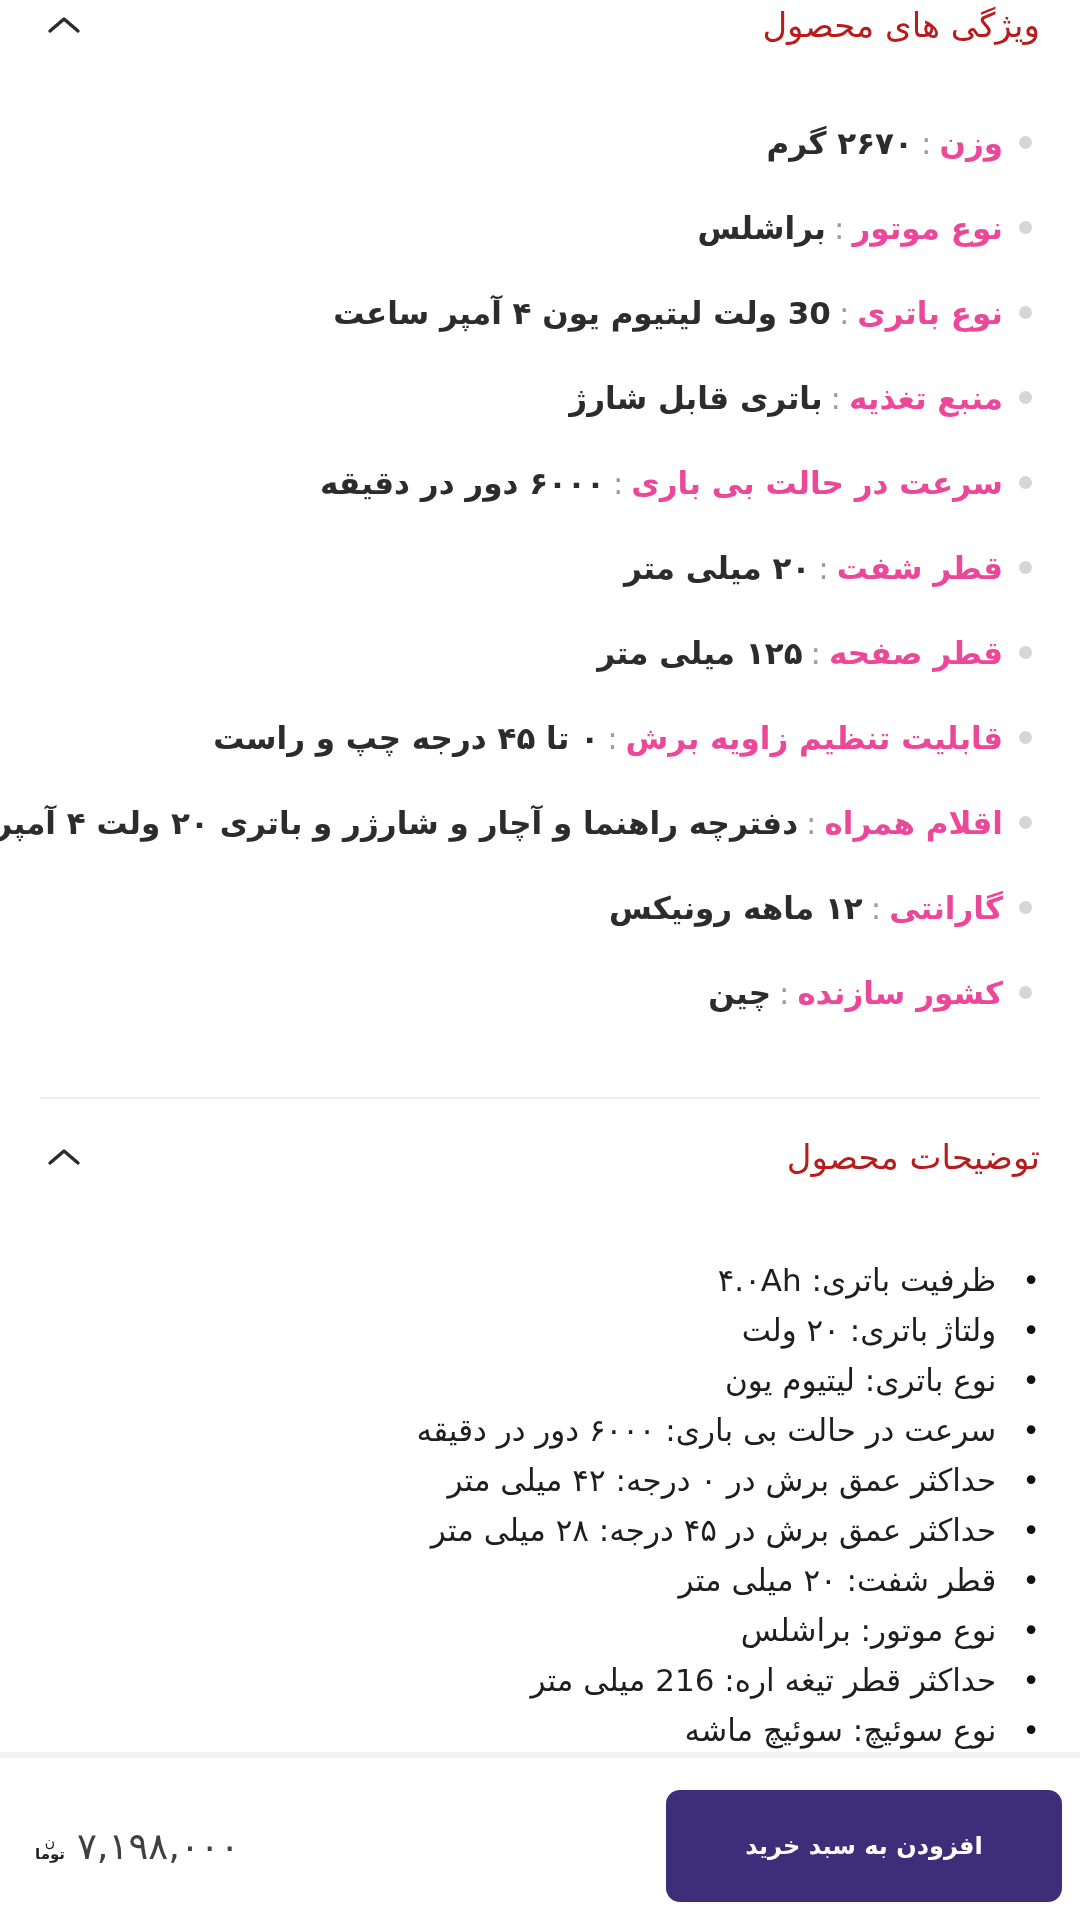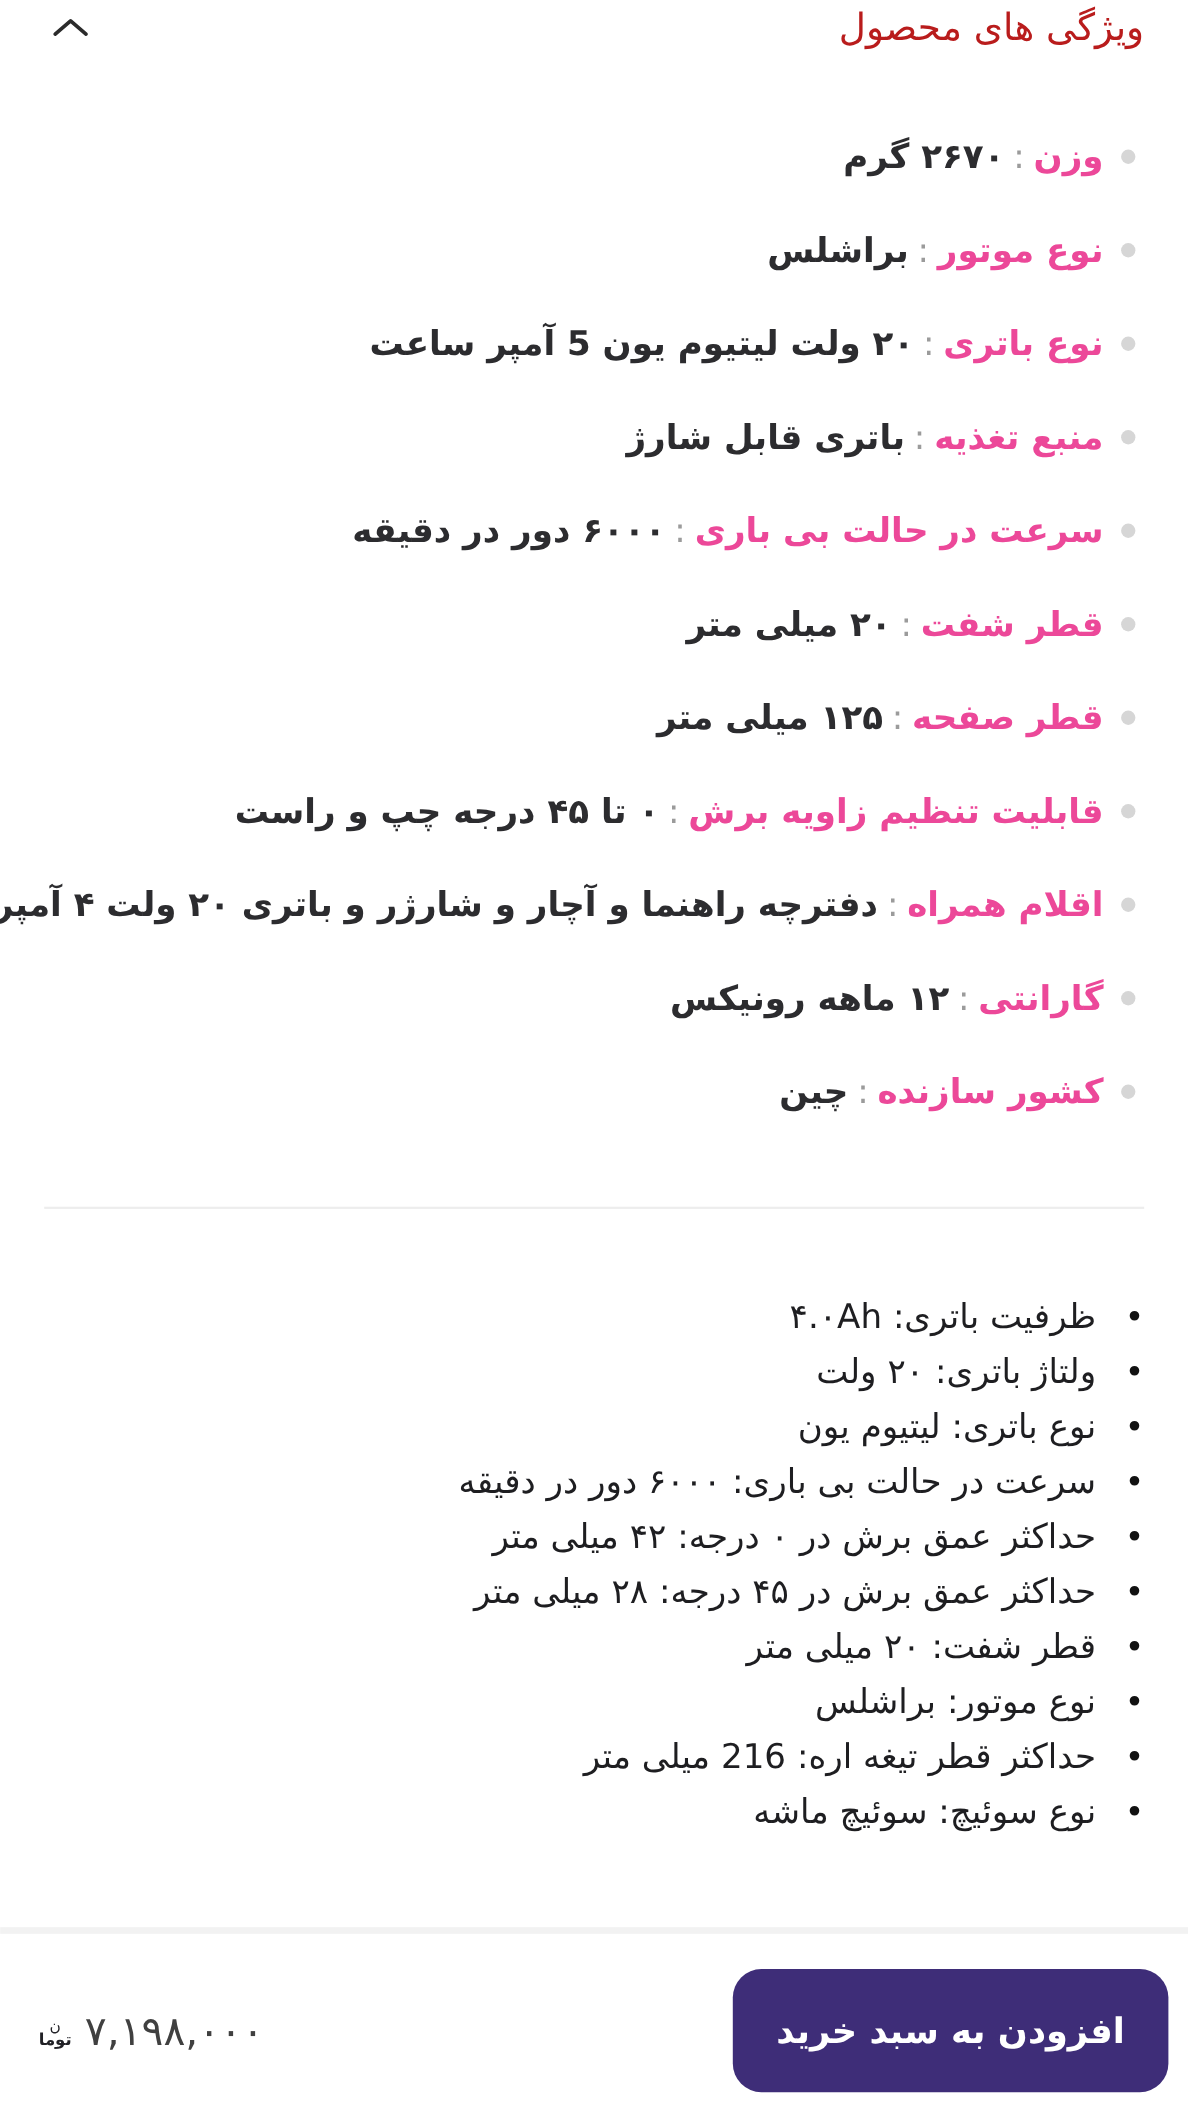--- a/index.html
+++ b/index.html
@@ -78,22 +78,22 @@
     border-top:6px solid #f2f2f2;
     display:flex;
     align-items:center;
     justify-content:space-between;
     padding:14px 18px 0 35px;
   }
   .cart-btn {
     width:396px; height:112px;
     background:#3e2d78;
     color:#ffffff;
-    border:none; border-radius:26px;
-    font-size:32px; font-weight:700;
+    border:none; border-radius:14px;
+    font-size:24px; font-weight:700;
     font-family:inherit;
     cursor:pointer;
   }
   .price-wrap {
     display:flex; align-items:center; gap:12px;
   }
   .price-num {
     font-size:37px; font-weight:400; color:#404040;
     letter-spacing:0.5px;
   }
@@ -129,21 +129,21 @@
     <li>
       <span class="dot"></span>
       <span class="flabel">نوع موتور</span>
       <span class="fsep">:</span>
       <span class="fvalue">براشلس</span>
     </li>
     <li>
       <span class="dot"></span>
       <span class="flabel">نوع باتری</span>
       <span class="fsep">:</span>
-      <span class="fvalue">۲۰ ولت لیتیوم یون 5 آمپر ساعت</span>
+      <span class="fvalue">30 ولت لیتیوم یون ۴ آمپر ساعت</span>
     </li>
     <li>
       <span class="dot"></span>
       <span class="flabel">منبع تغذیه</span>
       <span class="fsep">:</span>
       <span class="fvalue">باتری قابل شارژ</span>
     </li>
     <li>
       <span class="dot"></span>
       <span class="flabel">سرعت در حالت بی باری</span>
@@ -183,20 +183,28 @@
     <li>
       <span class="dot"></span>
       <span class="flabel">کشور سازنده</span>
       <span class="fsep">:</span>
       <span class="fvalue">چین</span>
     </li>
   </ul>
 
   <hr class="divider">
 
+  <div class="sec-header desc-header">
+    <span class="sec-title">توضیحات محصول</span>
+    <button class="chev-btn">
+      <svg width="40" height="24" viewBox="0 0 40 24">
+        <polyline points="6,18 20,6 34,18" fill="none" stroke="#2b2b2b" stroke-width="3.4" stroke-linecap="round" stroke-linejoin="round"></polyline>
+      </svg>
+    </button>
+  </div>
 
   <ul class="descs">
     <li>
       <span class="ddot">•</span>
       <span>ظرفیت باتری: ۴.۰Ah</span>
     </li>
     <li>
       <span class="ddot">•</span>
       <span>ولتاژ باتری: ۲۰ ولت</span>
     </li>

